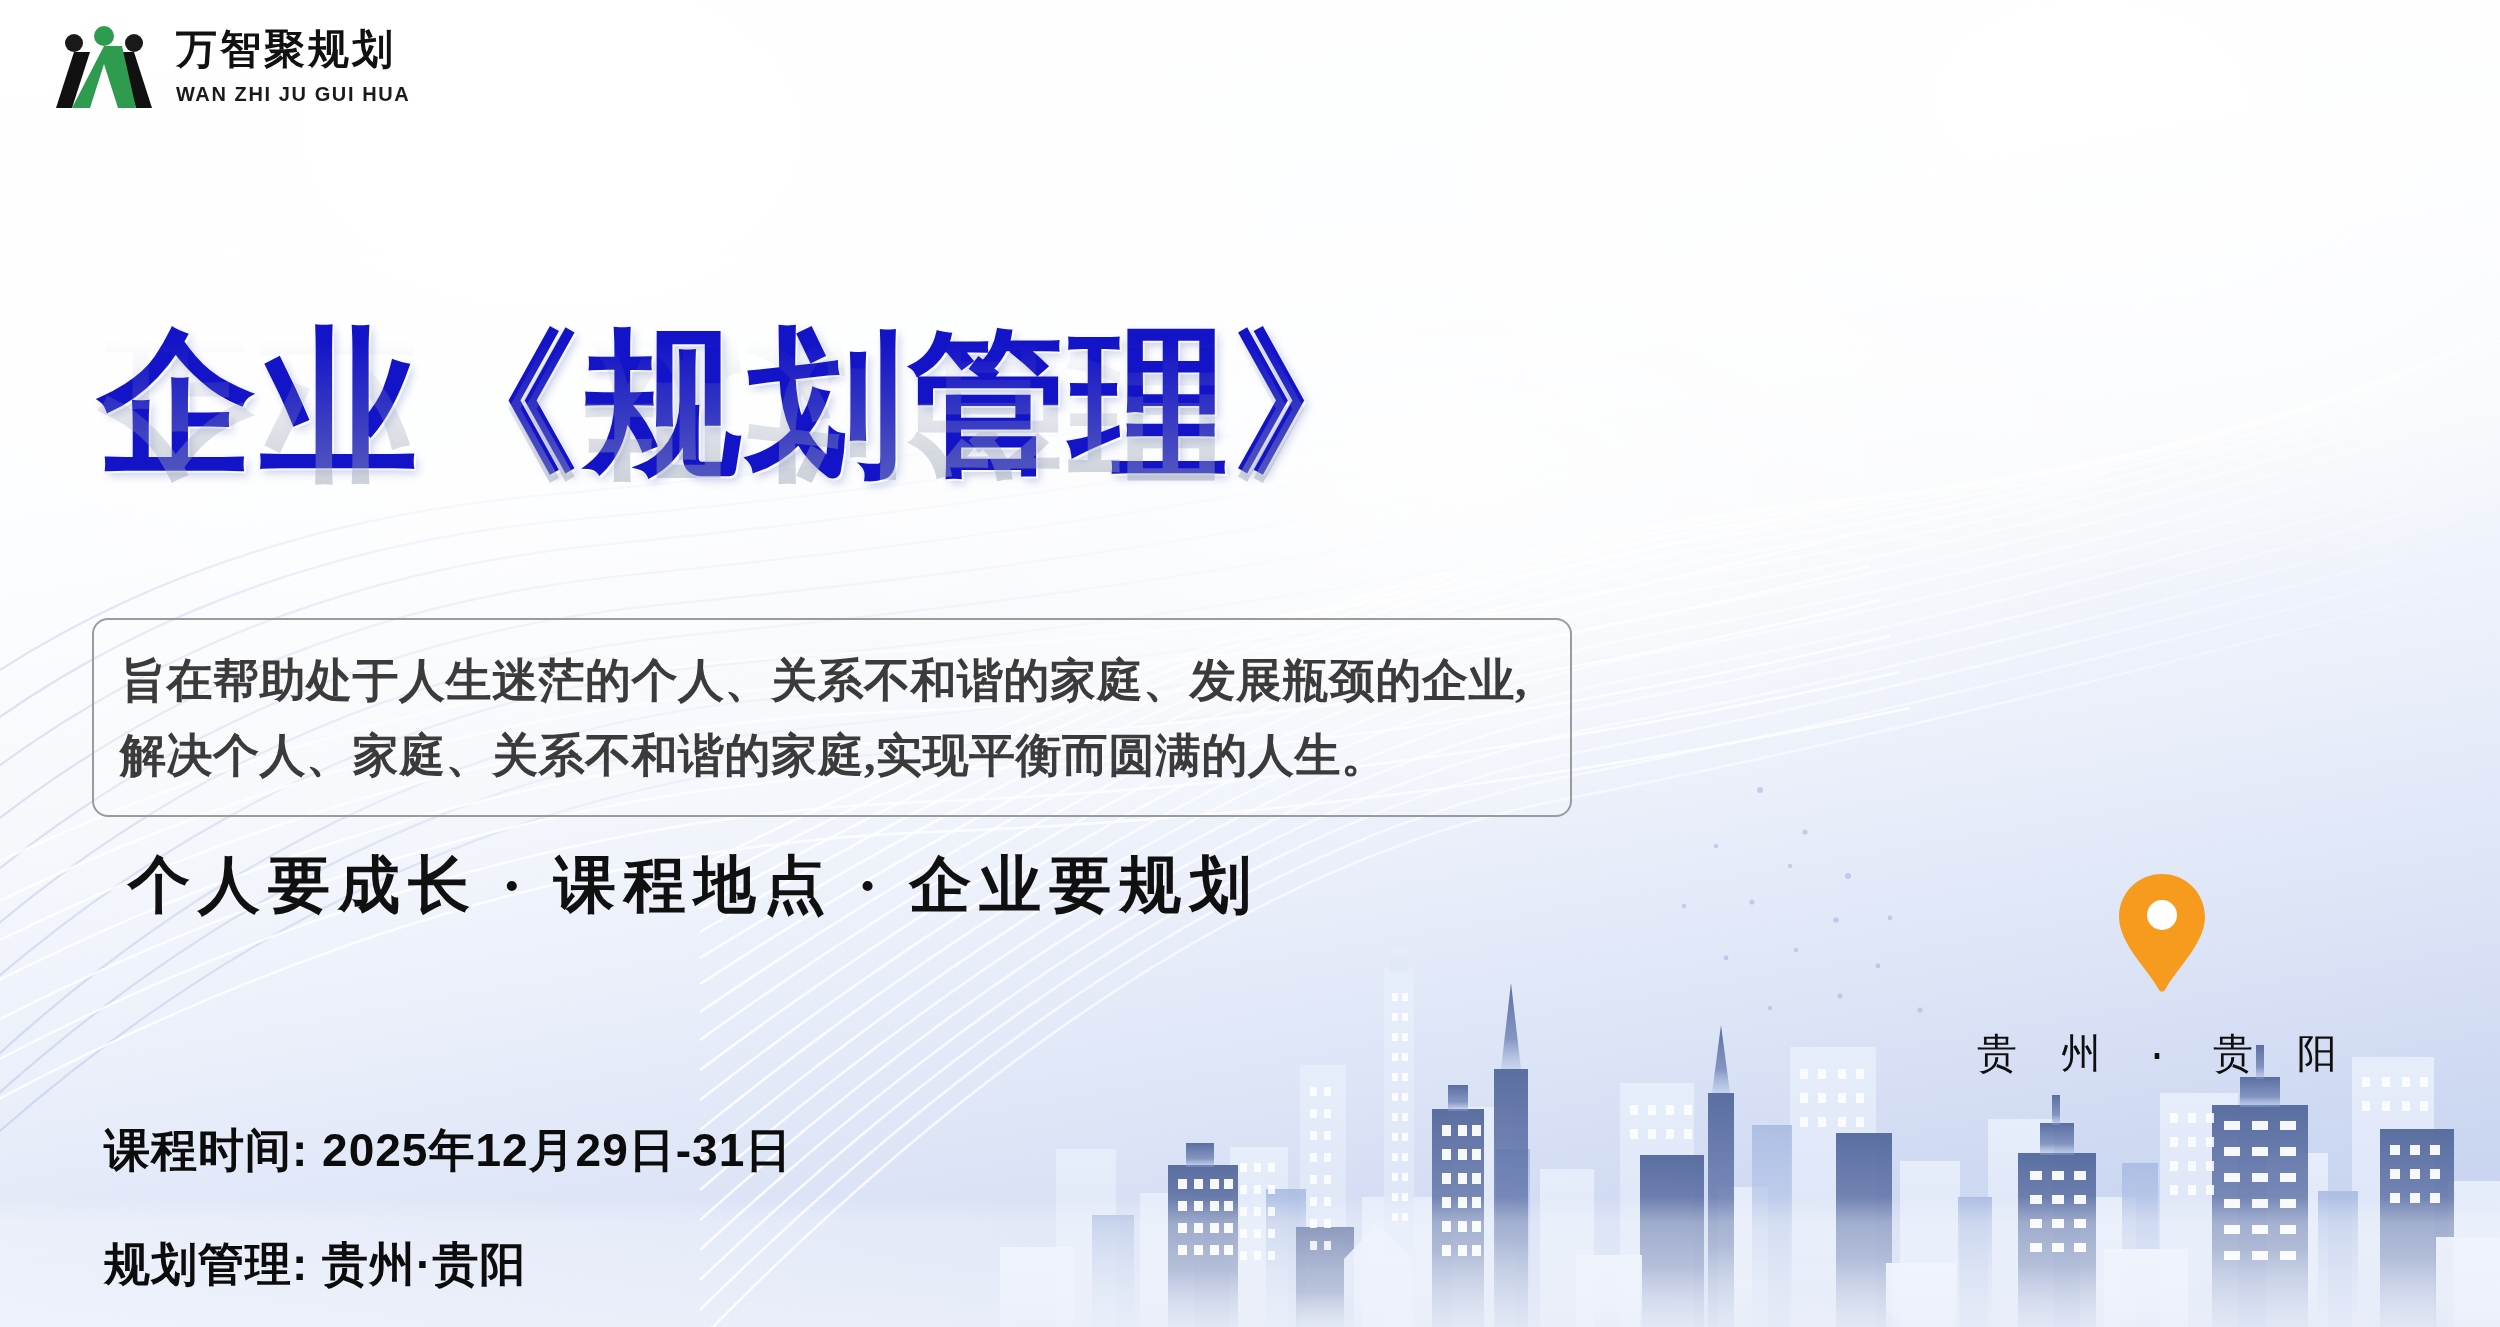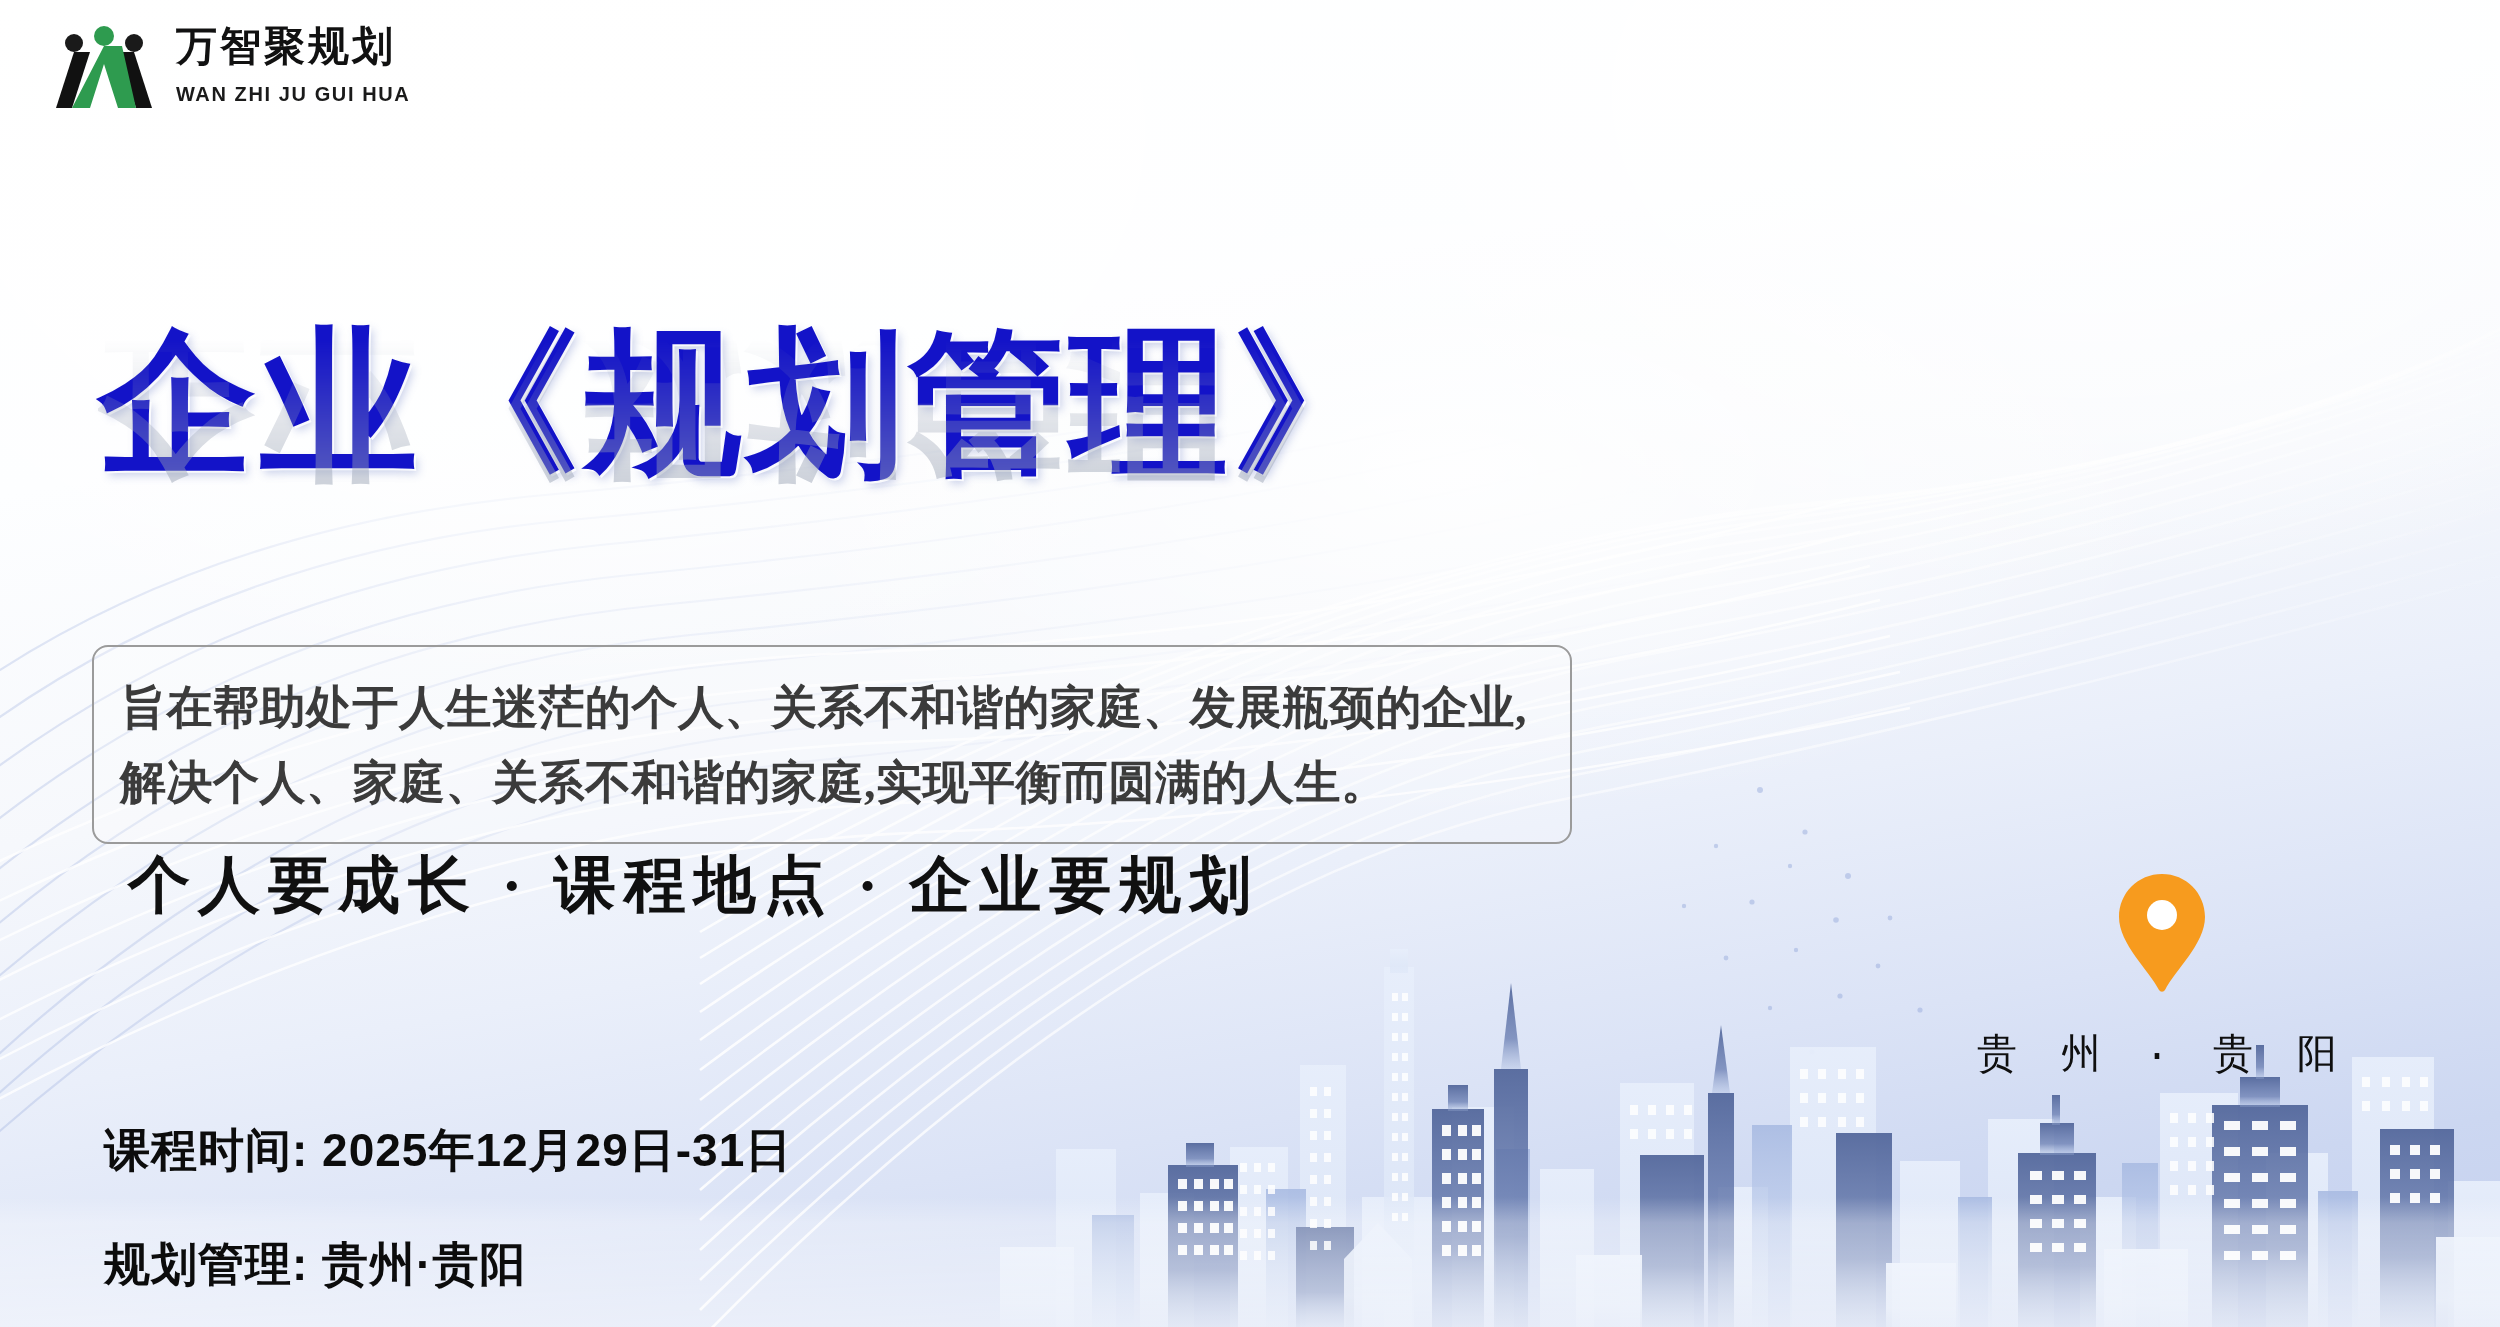--- a/index.html
+++ b/index.html
@@ -58,21 +58,21 @@
     position: absolute;
     left: 48px;
     top: 22px;
     display: flex;
     align-items: center;
     gap: 16px;
   }
   .logo-mark { width: 112px; height: 90px; display:block; }
   .logo-text { display: flex; flex-direction: column; justify-content: center; }
   .logo-cn {
-    font-family: Liberation Mono, monospace;
+    font-family: Liberation Serif, serif;
     font-size: 41px;
     font-weight: 700;
     letter-spacing: 3px;
     color: #111111;
     line-height: 1.05;
   }
   .logo-en {
     font-family: "Liberation Sans", sans-serif;
     font-size: 20px;
     font-weight: 700;
@@ -113,21 +113,21 @@
     margin-top: 4px;
     opacity: 0.52;
     -webkit-mask-image: linear-gradient(to top, rgba(0,0,0,0) 8%, rgba(0,0,0,0.75) 78%, rgba(0,0,0,0.95) 100%);
     mask-image: linear-gradient(to top, rgba(0,0,0,0) 8%, rgba(0,0,0,0.75) 78%, rgba(0,0,0,0.95) 100%);
   }
 
   
   .desc-box {
     position: absolute;
     left: 92px;
-    top: 645px;
+    top: 618px;
     width: 1480px;
     box-sizing: border-box;
     padding: 24px 26px 22px 26px;
     border: 2px solid #9b9b9b;
     border-radius: 16px;
     background: rgba(255,255,255,0.22);
   }
   .desc-line {
     font-family: "Liberation Serif", "DejaVu Serif", serif;
     font-size: 46px;

